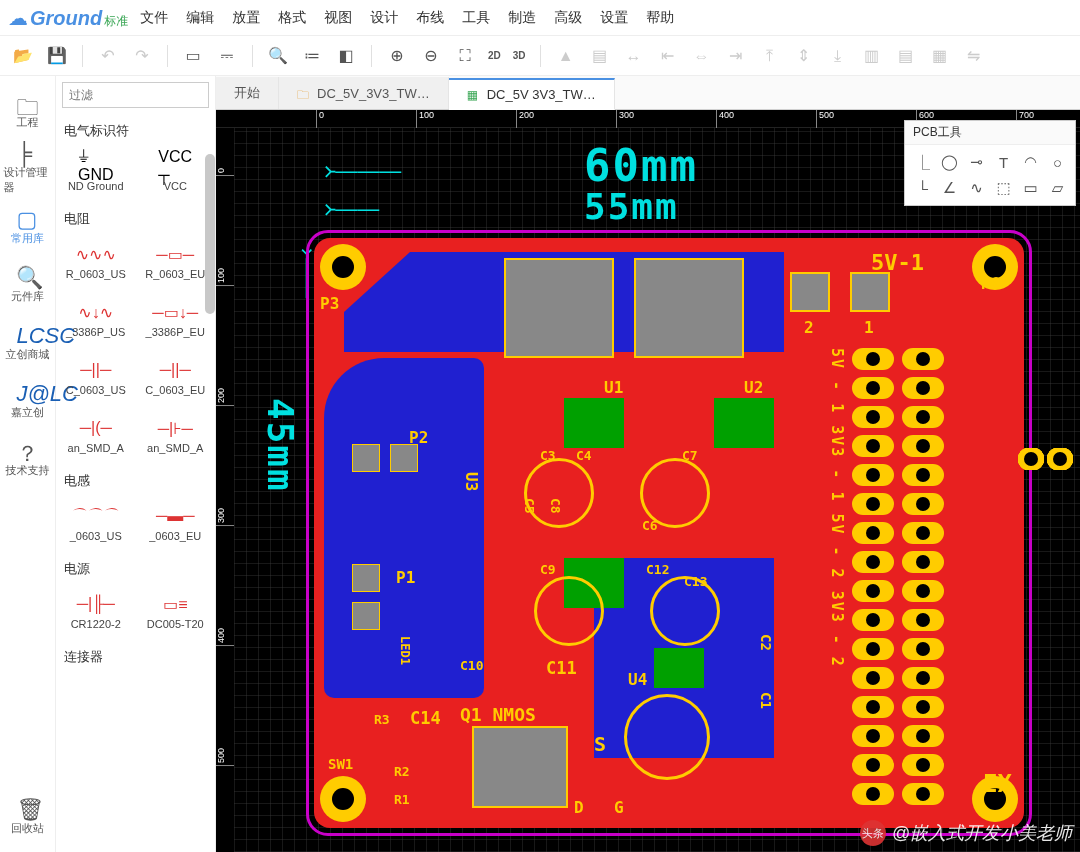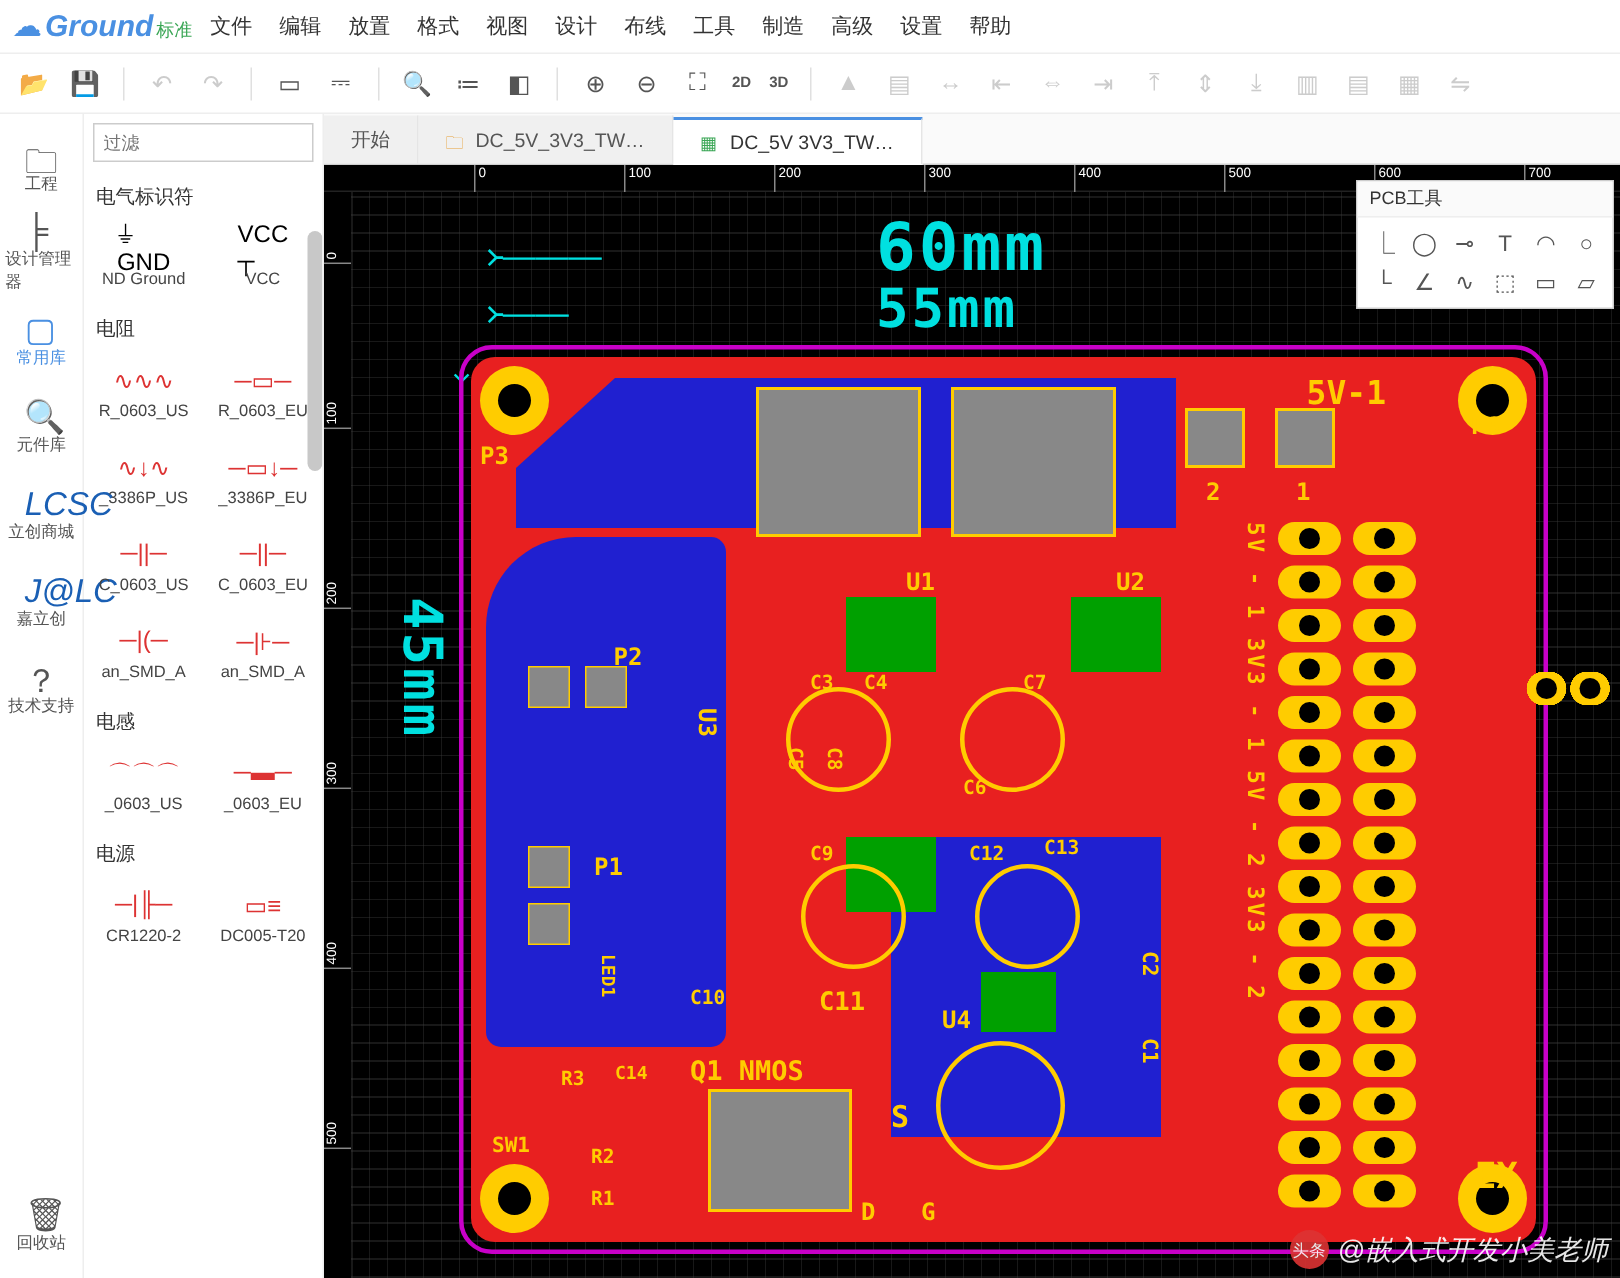--- a/index.html
+++ b/index.html
@@ -313,20 +313,21 @@
         <div class="comp-cell">
             <span class="sym">─|╟─</span>
             <span>CR1220-2</span>
           </div>
         <div class="comp-cell">
             <span class="sym">▭≡</span>
             <span>DC005-T20</span>
           </div>
       </div>
 
+      <div class="cat-head">连接器</div>
     </div>
   </div>
 
   <div class="center">
     <div class="tabs">
       <div class="tab">
           <span>开始</span>
         </div>
       <div class="tab">
           <span class="ic folder">🗀</span>
@@ -413,24 +414,24 @@
         <span class="yellow-silk" style="left:314px;top:432px;">U4</span>
 
         <span class="yellow-silk" style="left:226px;top:210px;font-size:13px;">C3</span>
         <span class="yellow-silk" style="left:262px;top:210px;font-size:13px;">C4</span>
         <span class="yellow-silk" style="left:368px;top:210px;font-size:13px;">C7</span>
         <span class="yellow-silk" style="left:208px;top:260px;font-size:13px;writing-mode:vertical-rl;">C5</span>
         <span class="yellow-silk" style="left:234px;top:260px;font-size:13px;writing-mode:vertical-rl;">C8</span>
         <span class="yellow-silk" style="left:328px;top:280px;font-size:13px;">C6</span>
         <span class="yellow-silk" style="left:226px;top:324px;font-size:13px;">C9</span>
         <span class="yellow-silk" style="left:332px;top:324px;font-size:13px;">C12</span>
-        <span class="yellow-silk" style="left:370px;top:320px;font-size:13px;margin-left:12px;">C13</span>
+        <span class="yellow-silk" style="left:370px;top:336px;font-size:13px;">C13</span>
         <span class="yellow-silk" style="left:146px;top:420px;font-size:13px;">C10</span>
         <span class="yellow-silk" style="left:232px;top:420px;font-size:17px;">C11</span>
-        <span class="yellow-silk" style="left:96px;top:470px;font-size:12px;">C14</span>
+        <span class="yellow-silk" style="left:96px;top:470px;font-size:17px;">C14</span>
         <span class="yellow-silk" style="left:444px;top:454px;font-size:14px;writing-mode:vertical-rl;">C1</span>
         <span class="yellow-silk" style="left:444px;top:396px;font-size:14px;writing-mode:vertical-rl;">C2</span>
 
         <span class="yellow-silk" style="left:60px;top:474px;font-size:13px;">R3</span>
         <span class="yellow-silk" style="left:80px;top:526px;font-size:13px;">R2</span>
         <span class="yellow-silk" style="left:80px;top:554px;font-size:13px;">R1</span>
         <span class="yellow-silk" style="left:84px;top:398px;font-size:12px;writing-mode:vertical-rl;">LED1</span>
         <span class="yellow-silk" style="left:14px;top:518px;font-size:14px;">SW1</span>
 
         <span class="yellow-silk" style="left:146px;top:466px;font-size:18px;">Q1 NMOS</span>

